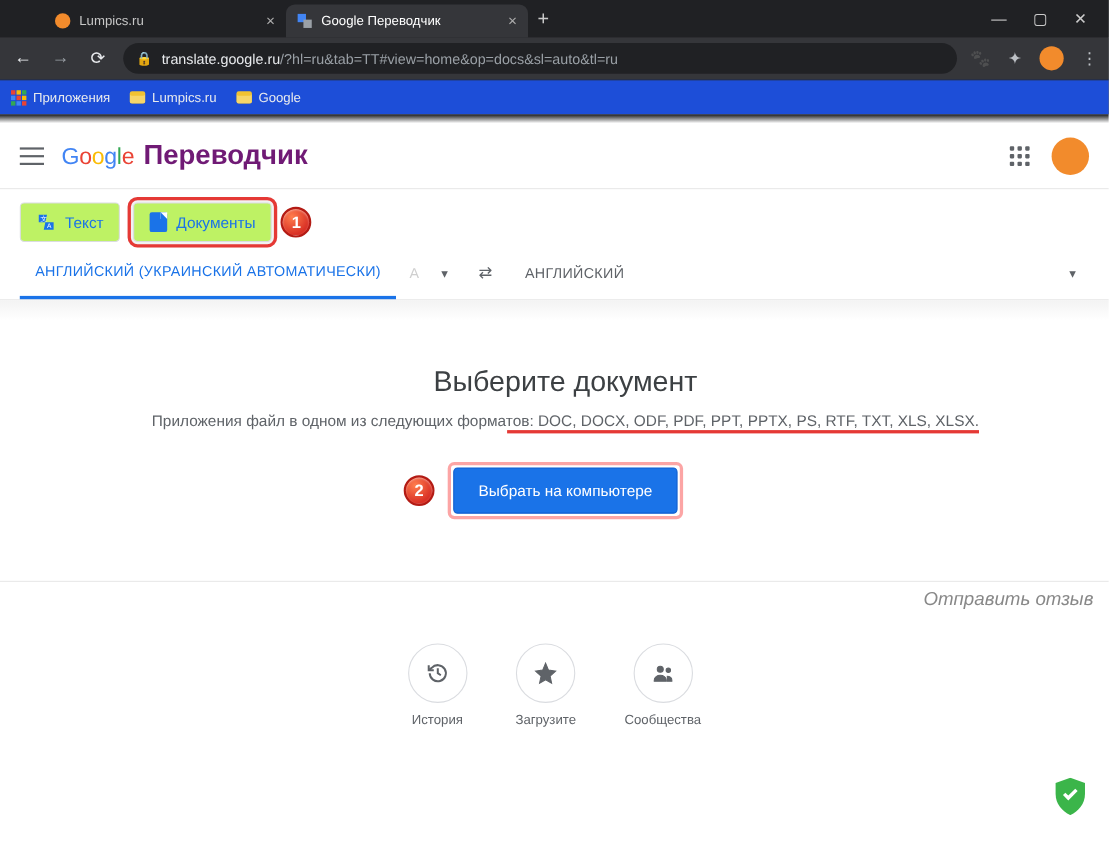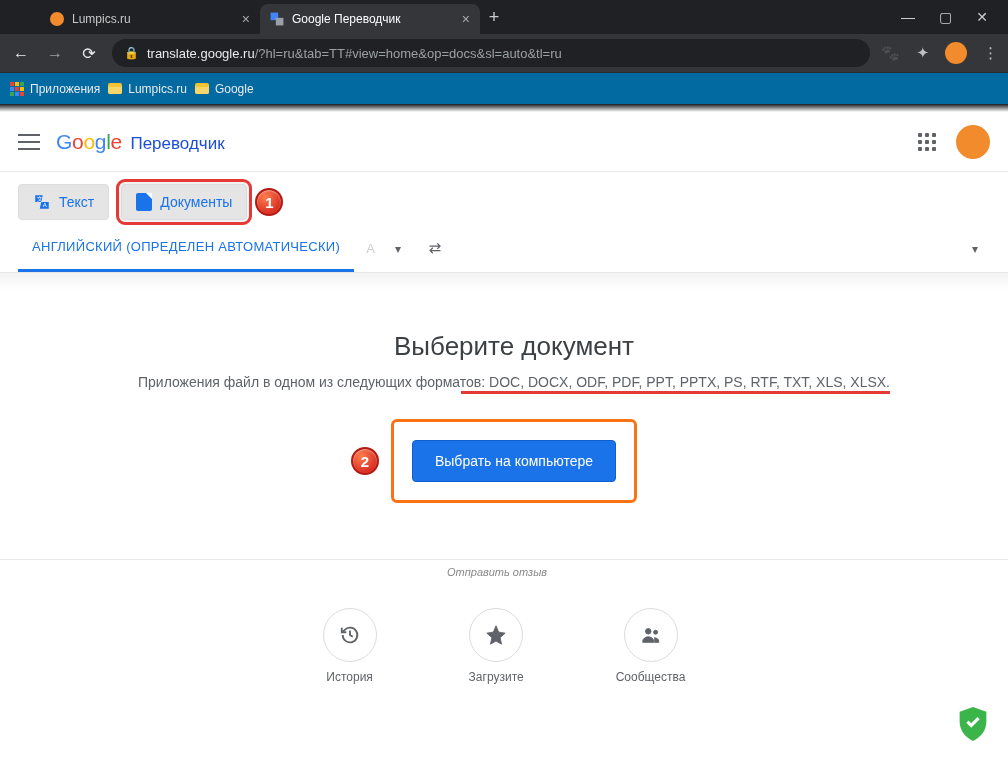--- a/index.html
+++ b/index.html
@@ -89,21 +89,21 @@
   .chrome-right-icons { display:flex; align-items:center; gap:16px; }
   .chrome-right-icons span { color:#bdc1c6; font-size:15px; cursor:pointer; }
   .paw-icon { filter: grayscale(1); opacity:.6; font-size:15px;}
   .avatar-small {
     width:22px; height:22px; border-radius:50%; background:#f28b2c;
   }
   .avatar-small.big { width:34px; height:34px; }
 
   .chrome-bookmarks {
     display:flex; align-items:center; height:32px;
-    background:#0369a1; padding:0 10px; gap:8px;
+    background:#1d4ed8; padding:0 10px; gap:18px;
     border-top:1px solid #2a2b2e;
     font-size:12px; color:#e8eaed;
   }
   .bookmarks-icon { display:flex; align-items:center; gap:6px; cursor:pointer; }
   .apps-grid {
     width:14px; height:14px; display:grid;
     grid-template-columns:repeat(3,4px); grid-template-rows:repeat(3,4px);
     gap:1px;
   }
   .apps-grid i { background:#ea4335; }
@@ -133,39 +133,39 @@
     justify-content:space-between; cursor:pointer;
   }
   .hamburger span { height:2px; background:#5f6368; }
   .logo-text { font-size:21px; color:#5f6368; letter-spacing:-0.3px; }
   .logo-text .g { color:#4285F4; }
   .logo-text .o1 { color:#EA4335; }
   .logo-text .o2 { color:#FBBC05; }
   .logo-text .g2 { color:#4285F4; }
   .logo-text .l { color:#34A853; }
   .logo-text .e { color:#EA4335; }
-  .logo-suffix { color:#1d4ed8; font-size:17px; margin-left:4px; font-weight:400; }
+  .logo-suffix { color:#701a75; font-size:25px; margin-left:4px; font-weight:700; }
   .header-right { margin-left:auto; display:flex; align-items:center; gap:20px; }
   .apps-menu {
     width:18px; height:18px; display:grid;
     grid-template-columns:repeat(3,4px); grid-template-rows:repeat(3,4px);
     gap:3px; cursor:pointer;
   }
   .apps-menu i { background:#5f6368; border-radius:1px; }
 
   
   .mode-row {
     display:flex; align-items:center; gap:12px;
     padding:12px 18px 4px;
   }
   .mode-btn {
     display:flex; align-items:center; gap:8px;
     border:1px solid #dadce0; border-radius:4px;
     padding:8px 14px; font-size:14px; color:#1a73e8;
-    cursor:pointer; background:#e5e5e5; font-weight:500;
+    cursor:pointer; background:#bef264; font-weight:500;
   }
   .mode-btn.highlighted {
     outline:3px solid #e53935; outline-offset:2px;
     box-shadow:0 0 0 5px rgba(0,0,0,0.05);
   }
   .translate-glyph {
     display:inline-block; width:18px; height:18px;
   }
   .translate-glyph svg { width:18px; height:18px; }
   .doc-glyph {
@@ -232,37 +232,37 @@
   .formats-underline {
     position:absolute; left:323px; right:0; bottom:-4px;
     height:3px; background:#e53935;
   }
   .upload-wrap {
     margin-top:28px; display:inline-flex; align-items:center; gap:8px;
     position:relative;
   }
   .step2 { position:absolute; left:-40px; top:50%; transform:translateY(-50%); }
   .upload-outline {
-    border:3px solid #f97316; border-radius:6px; padding:18px;
+    border:3px solid #fca5a5; border-radius:6px; padding:2px;
   }
   .upload-btn {
     background:#1a73e8; color:#fff; border:1px solid #0f5ecf;
     padding:12px 22px; font-size:14px; font-weight:500;
     border-radius:4px; cursor:pointer;
   }
 
   .feedback {
-    text-align:center; font-size:11px; font-style:italic;
+    text-align:right; font-size:17px; font-style:italic;
     color:#888; padding:6px 14px 0 0;
   }
   .sep-line { border-top:1px solid #e8e8e8; margin-top:46px; }
 
   
   .footer {
-    display:flex; justify-content:center; gap:92px;
+    display:flex; justify-content:center; gap:44px;
     padding:30px 0 20px;
   }
   .foot-item { text-align:center; cursor:pointer; }
   .foot-circle {
     width:54px; height:54px; border:1px solid #dadce0; border-radius:50%;
     display:flex; align-items:center; justify-content:center;
     color:#5f6368; margin:0 auto 8px;
   }
   .foot-label { font-size:12px; color:#5f6368; }
   .foot-circle svg { width:22px; height:22px; fill:#5f6368; stroke:#5f6368; }
@@ -385,25 +385,26 @@
   </div>
   <div class="mode-btn highlighted">
     <span class="doc-glyph"></span>
     <span>Документы</span>
   </div>
   <div class="step-badge step1">1</div>
 </div>
 
 <div class="lang-wrap">
   <div class="lang-bar">
-    <div class="lang-tab detected">АНГЛИЙСКИЙ (ОПРЕДЕЛЕН АВТОМАТИЧЕСКИ)</div>
+    <div class="lang-tab detected">АНГЛИЙСКИЙ (УКРАИНСКИЙ АВТОМАТИЧЕСКИ)</div>
     <div class="lang-tab faded">А</div>
     <div class="lang-more chev-down"></div>
     <div class="swap-btn">⇄</div>
     <div class="lang-right-group" style="flex:1;">
+      <div class="lang-tab">АНГЛИЙСКИЙ</div>
       <div class="lang-more chev-down right" style="margin-left:auto;"></div>
     </div>
   </div>
 </div>
 <div class="gradient-fade"></div>
 
 <div class="doc-area">
   <div class="doc-title">Выберите документ</div>
   <div class="doc-sub">
     <span>Приложения файл в одном из следующих форматов: </span><span>DOC, DOCX, ODF, PDF, PPT, PPTX, PS, RTF, TXT, XLS, XLSX.</span>

